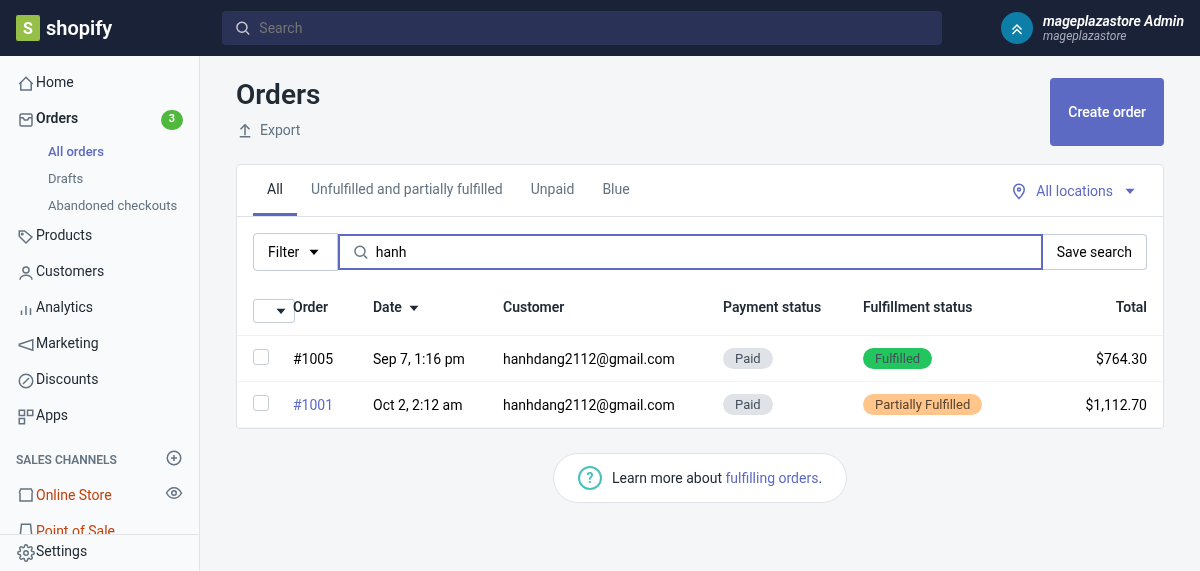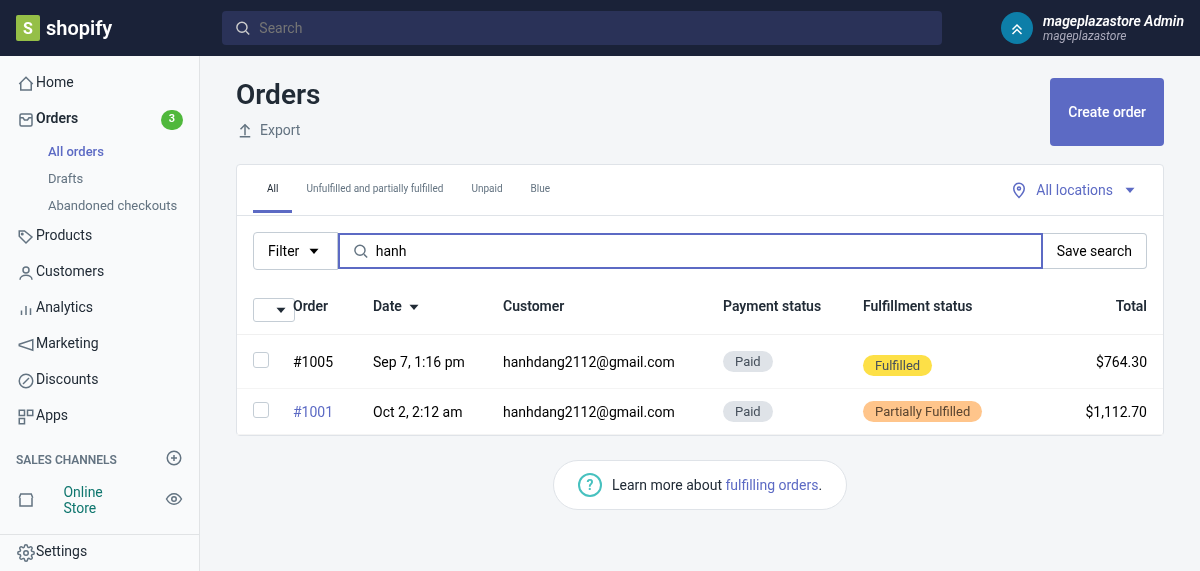--- a/index.html
+++ b/index.html
@@ -20,52 +20,52 @@
 .sidebar { width:200px; background:#f9fafb; border-right:1px solid #e1e3e5; overflow-y:auto; padding-top:10px; position:relative; }
 .sidebar::-webkit-scrollbar{width:10px;} .sidebar::-webkit-scrollbar-thumb{background:#c4cdd5;border-radius:5px;}
 .nav-item { display:flex; padding:8px 16px; font-size:14px; color:#212b36; cursor:pointer; gap:0; }
 .nav-item.active { font-weight:600; }
 .nav-icon { width:20px; height:20px; display:flex; align-items:center; justify-content:center; color:#637381; }
 .badge { margin-left:auto; background:#50b83c; color:#fff; border-radius:10px; font-size:11px; padding:2px 8px; }
 .sub-item { padding:6px 16px 6px 48px; font-size:13px; color:#637381; cursor:pointer; }
 .sub-item.active { color:#5c6ac4; font-weight:500; }
 .section-header { display:flex; align-items:center; padding:14px 16px 6px; font-size:12px; font-weight:600; color:#637381; }
 .plus-icon { margin-left:auto; color:#637381; }
-.channel-item { display:flex; align-items:center; padding:8px 16px; font-size:14px; color:#0f766e; cursor:pointer; gap:28px; }
+.channel-item { display:flex; align-items:center; padding:8px 16px; font-size:14px; color:#c2410c; cursor:pointer; gap:0; }
 .eye { margin-left:auto; color:#637381; }
 .settings-item { position:absolute; bottom:0; width:100%; border-top:1px solid #e1e3e5; background:#f9fafb; }
 .main { flex:1; padding:22px 36px; overflow-y:auto; }
 .page-header { display:flex; align-items:flex-start; margin-bottom:18px; }
 .page-title { font-size:28px; font-weight:600; color:#212b36; }
 .export-link { display:flex; align-items:center; gap:6px; font-size:14px; color:#637381; margin-top:10px; cursor:pointer; }
 .primary-btn { margin-left:auto; background:#5c6ac4; color:#fff; border:none; border-radius:4px; padding:26px 18px; font-size:14px; font-weight:500; cursor:pointer; }
 .card { background:#fff; border:1px solid #dfe3e8; border-radius:4px; }
 .tabs-row { display:flex; align-items:center; border-bottom:1px solid #dfe3e8; padding:0 16px; }
-.tab { padding:16px 14px; font-size:10px; color:#637381; cursor:pointer; border-bottom:3px solid transparent; }
+.tab { padding:16px 14px; font-size:14px; color:#637381; cursor:pointer; border-bottom:3px solid transparent; }
 .tab.active { color:#212b36; border-bottom-color:#5c6ac4; }
 .locations { margin-left:auto; display:flex; align-items:center; gap:8px; color:#5c6ac4; font-size:14px; cursor:pointer; padding:16px 8px; }
 .filter-row { display:flex; align-items:center; padding:16px; gap:0; }
 .filter-btn { border:1px solid #c4cdd5; border-radius:4px 0 0 4px; padding:9px 14px; font-size:14px; display:flex; align-items:center; gap:6px; cursor:pointer; background:#fff; }
 .filter-search { flex:1; border:2px solid #5c6ac4; border-radius:0; padding:7px 12px; display:flex; align-items:center; gap:6px; }
 .filter-search input { border:none; outline:none; font-size:14px; width:100%; }
 .save-search { border:1px solid #c4cdd5; border-left:none; border-radius:0 4px 4px 0; padding:9px 14px; font-size:14px; background:#fff; cursor:pointer; }
 .table { width:100%; }
 .thead { display:flex; padding:12px 16px; border-bottom:1px solid #f0f0f0; font-size:14px; font-weight:600; color:#212b36; }
 .trow { display:flex; padding:12px 16px; border-bottom:1px solid #f4f4f4; font-size:14px; align-items:center; }
 .col-check { width:40px; }
 .col-order { width:80px; }
 .col-date { width:130px; }
 .col-customer { width:220px; }
 .col-pay { width:140px; }
 .col-fulfill { width:220px; }
 .col-total { flex:1; text-align:right; }
 .chk { width:16px; height:16px; border:1px solid #c4cdd5; border-radius:3px; display:inline-block; }
 .badge-pill { border-radius:20px; padding:3px 12px; font-size:13px; display:inline-block; }
 .badge-paid { background:#dfe3e8; color:#454f5b; }
-.badge-fulfilled { background:#fde047; color:#454f5b;margin-top:8px; }
+.badge-fulfilled { background:#22c55e; color:#454f5b; }
 .badge-partial { background:#ffc58b; color:#594430; }
 .link { color:#5c6ac4; cursor:pointer; }
 .sel-chk { border:1px solid #c4cdd5; border-radius:3px; padding:2px 4px; display:inline-flex; align-items:center; gap:2px; }
 .info-callout { display:flex; justify-content:center; margin-top:24px; }
 .callout-box { border:1px solid #dfe3e8; border-radius:30px; padding:12px 24px; display:flex; align-items:center; gap:10px; font-size:14px; color:#212b36; background:#fff; }
 .callout-icon { width:24px; height:24px; border:2px solid #47c1bf; border-radius:50%; display:flex; align-items:center; justify-content:center; color:#47c1bf; font-weight:bold; }
 svg { width:18px; height:18px; }
 </style>
 </head>
 <body>

